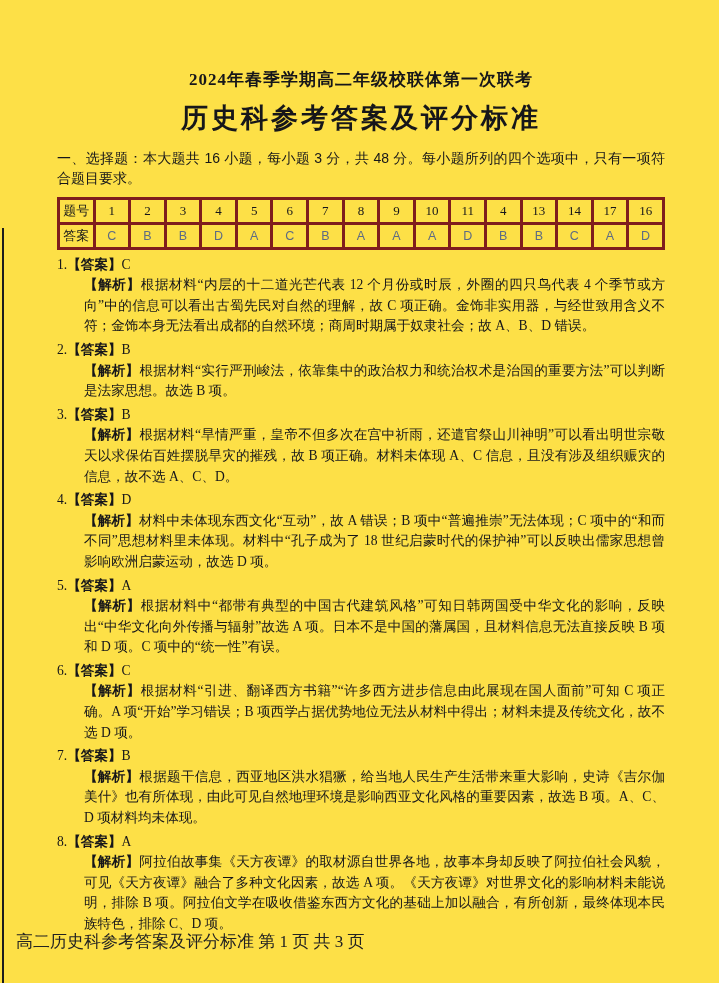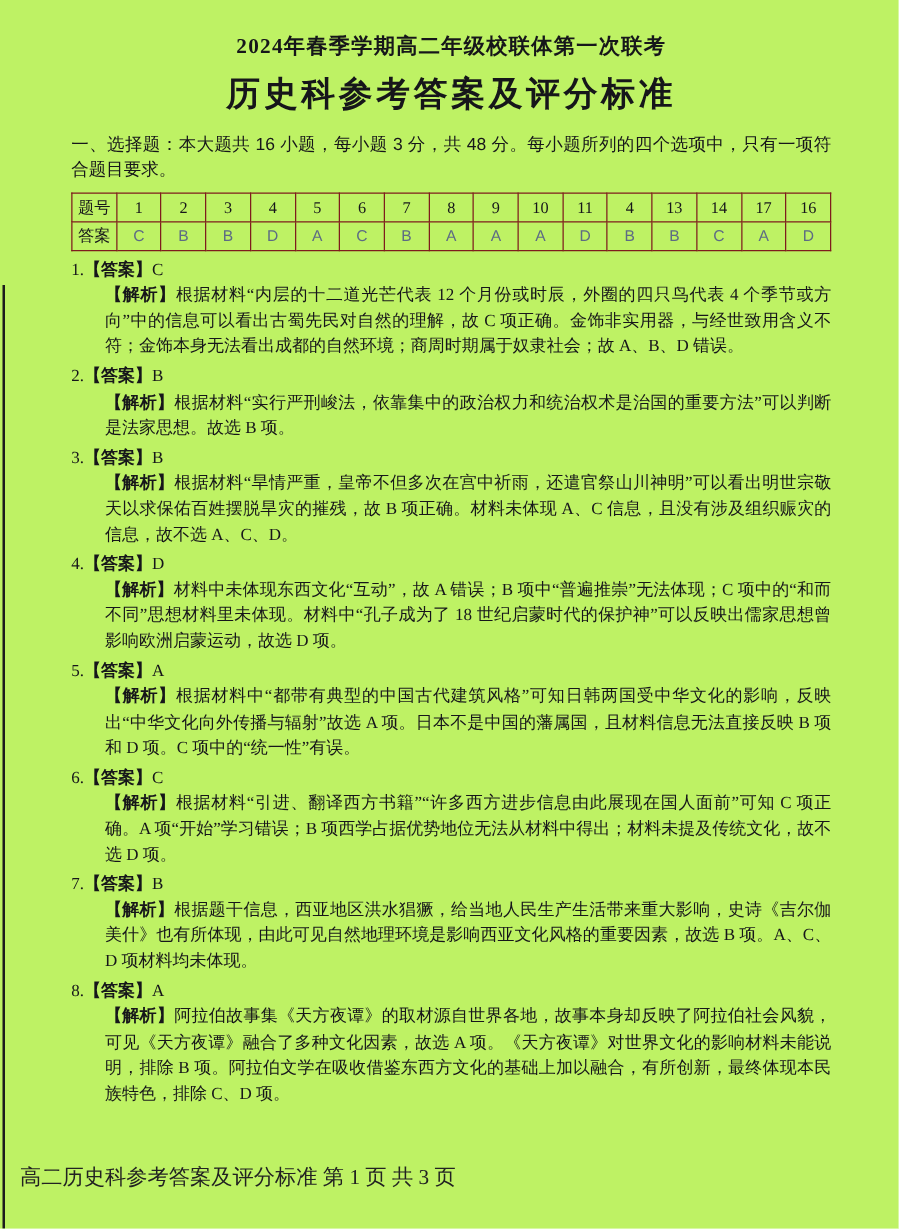--- a/index.html
+++ b/index.html
@@ -1,22 +1,22 @@
 <!DOCTYPE html>
 <html><head>
 <meta charset="utf-8">
 <style>
   html, body { margin: 0; padding: 0; background: #ffffff; }
   .page {
     position: relative;
     width: 719px;
     height: 983px;
-    background: #bef264;
+    background: #fde047;
     box-sizing: border-box;
-    padding: 25px 54px 0 57px;
+    padding: 68px 54px 0 57px;
     overflow: hidden;
     font-family: "Liberation Serif", "DejaVu Serif", serif;
     color: #16161a;
   }
   .scan-line {
     position: absolute;
     left: 2px; top: 228px;
     width: 2px; height: 755px;
     background: #1c1c1c;
   }
@@ -42,21 +42,21 @@
     text-align: justify;
     font-family: "Liberation Sans", "DejaVu Sans", sans-serif;
   }
   table.answer-table {
     width: 100%;
     border-collapse: collapse;
     table-layout: fixed;
     margin-top: 8px;
   }
   table.answer-table td {
-    border: 1px solid #7f1d1d;
+    border: 3px solid #7f1d1d;
     text-align: center;
     font-size: 13px;
     height: 20px;
     padding: 1px 0;
   }
   table.answer-table td.ans {
     font-family: "Liberation Sans", "DejaVu Sans", sans-serif;
     font-size: 12.5px;
   }
   #items-container { margin-top: 5px; }

